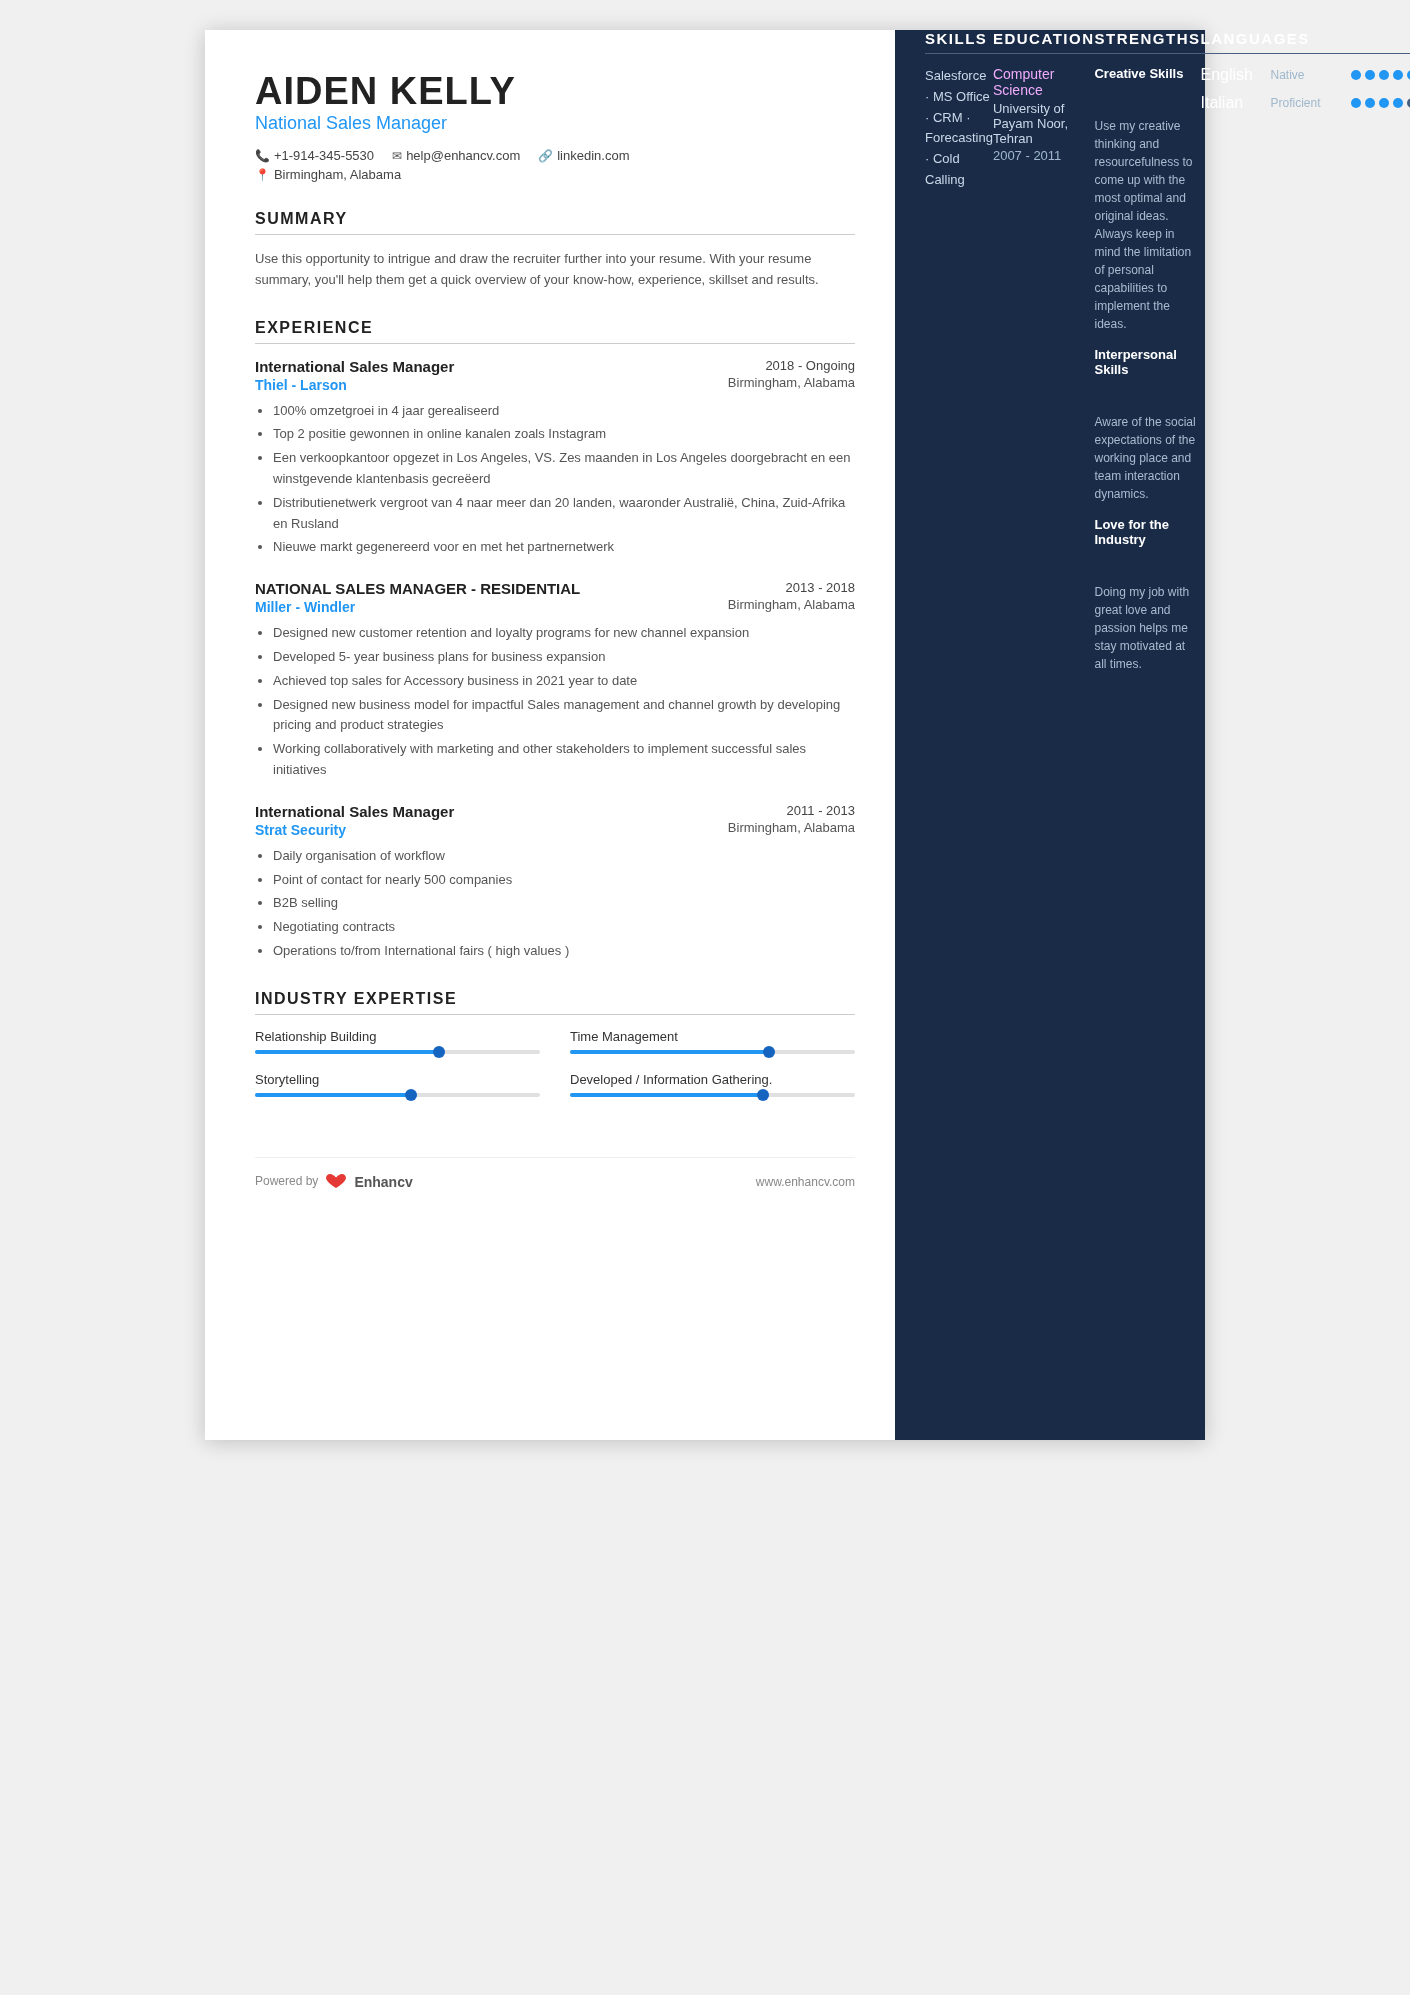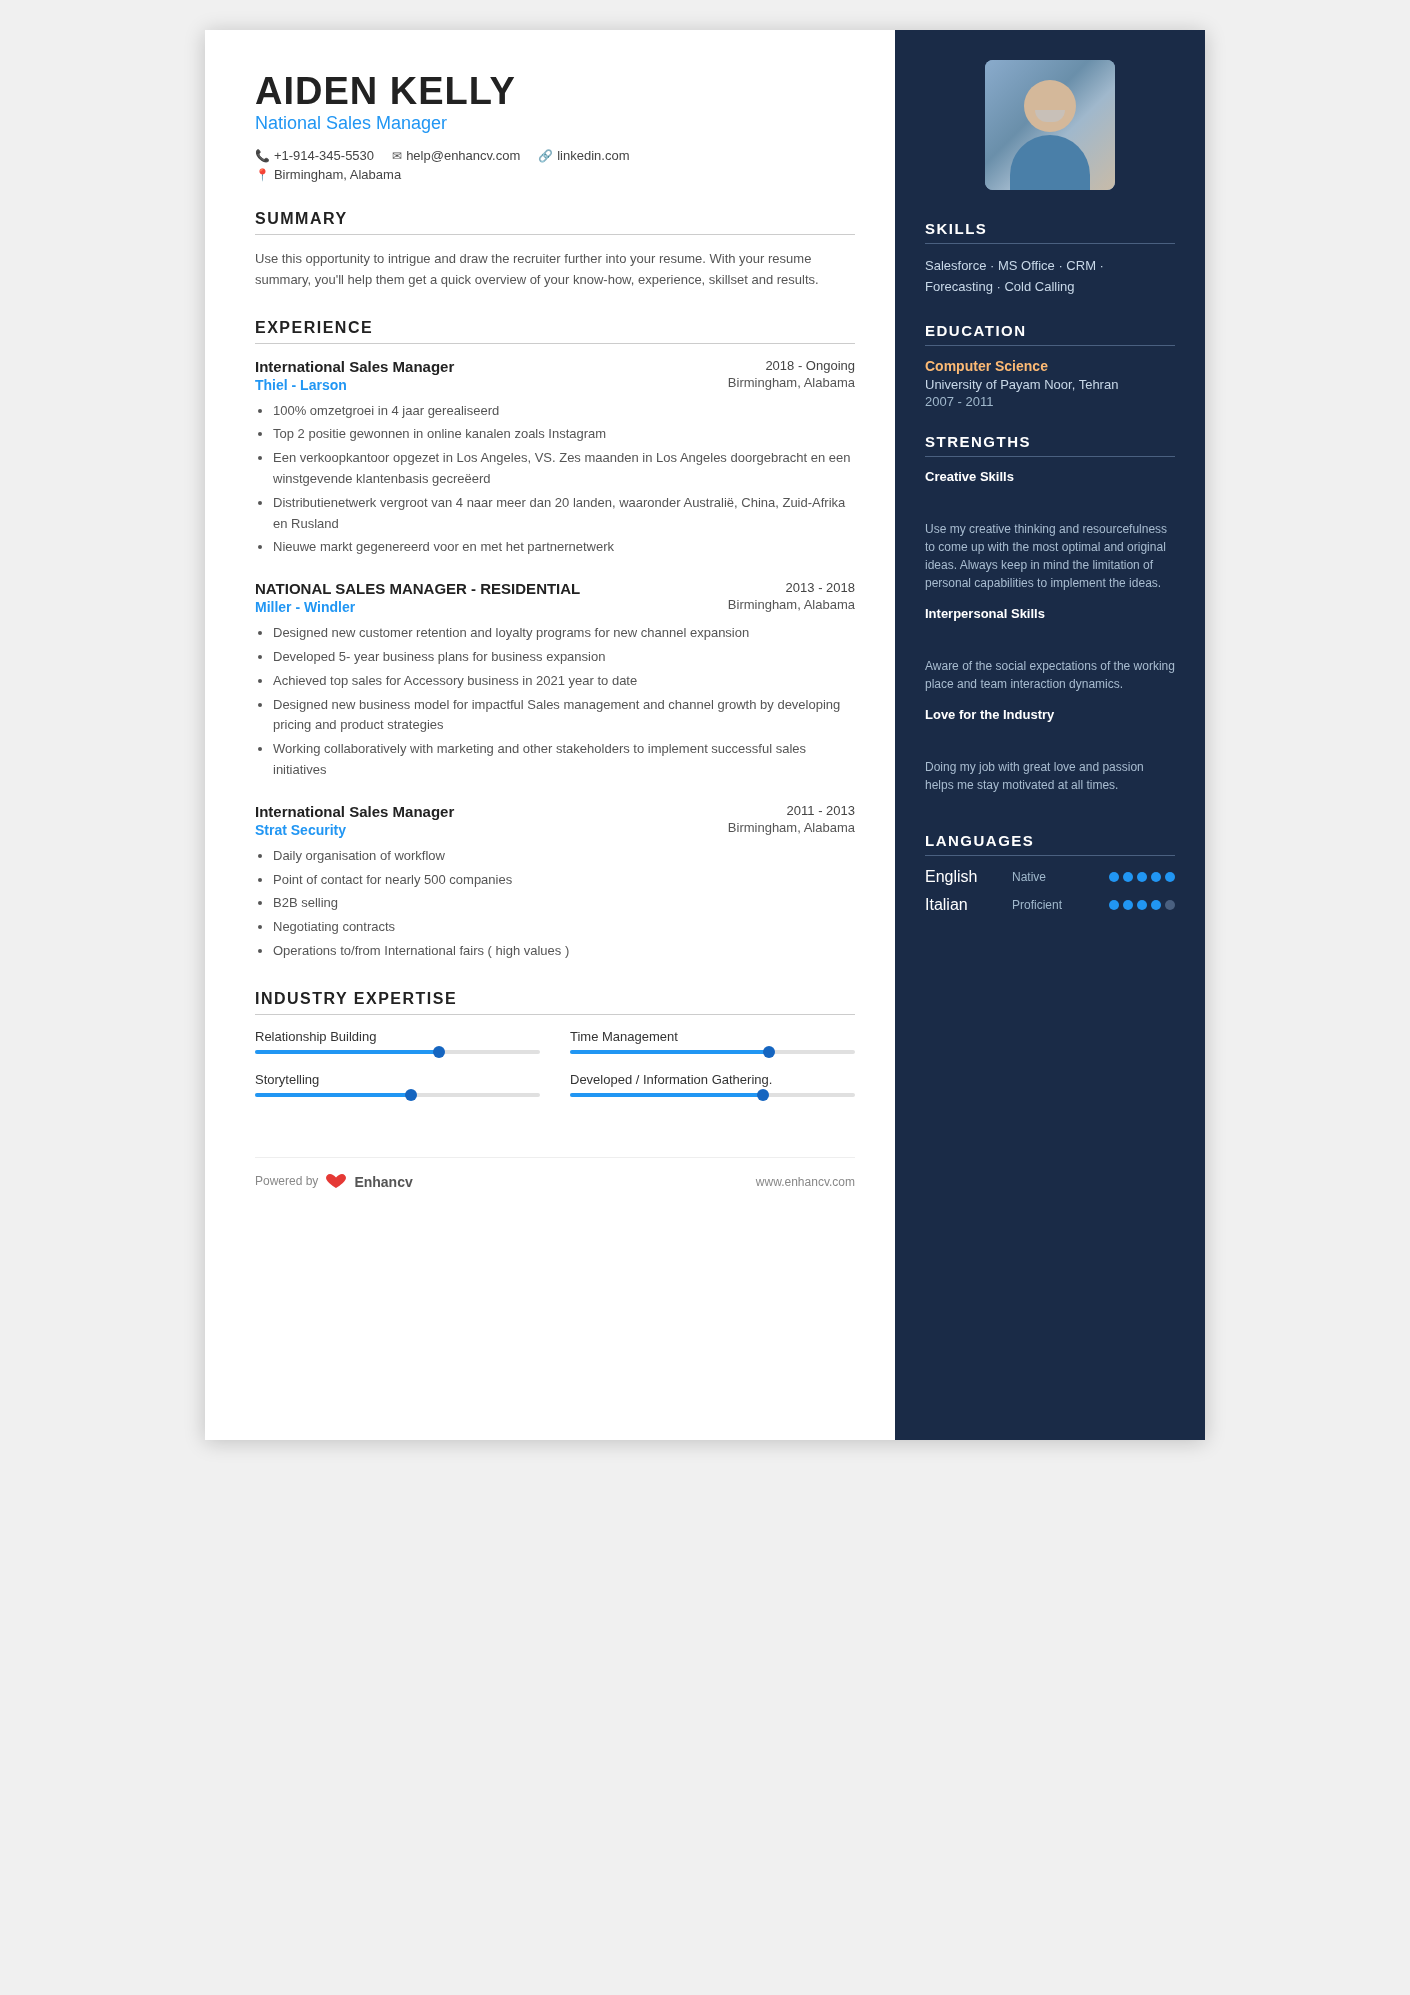--- a/index.html
+++ b/index.html
@@ -176,21 +176,21 @@
       color: #555;
     }
 
     
     .right-panel {
       width: 310px;
       background: #1a2b47;
       color: white;
       padding: 0 30px 40px 30px;
       display: flex;
-      flex-direction: column;
+      flex-direction: row;
     }
     .photo-container {
       width: 130px;
       height: 130px;
       margin: 30px auto 30px auto;
       border-radius: 8px;
       overflow: hidden;
       background: #8aabcc;
       display: flex;
       align-items: center;
@@ -249,22 +249,22 @@
     }
     .skills-text {
       font-size: 13px;
       color: #c8d8e8;
       line-height: 1.6;
     }
 
     
     .edu-degree {
       font-size: 14px;
-      font-weight: 700;
-      color: #fdba74;
+      font-weight: 400;
+      color: #f0abfc;
       margin-bottom: 3px;
     }
     .edu-school {
       font-size: 13px;
       color: #c8d8e8;
       margin-bottom: 2px;
     }
     .edu-years {
       font-size: 13px;
       color: #a0b8cc;

